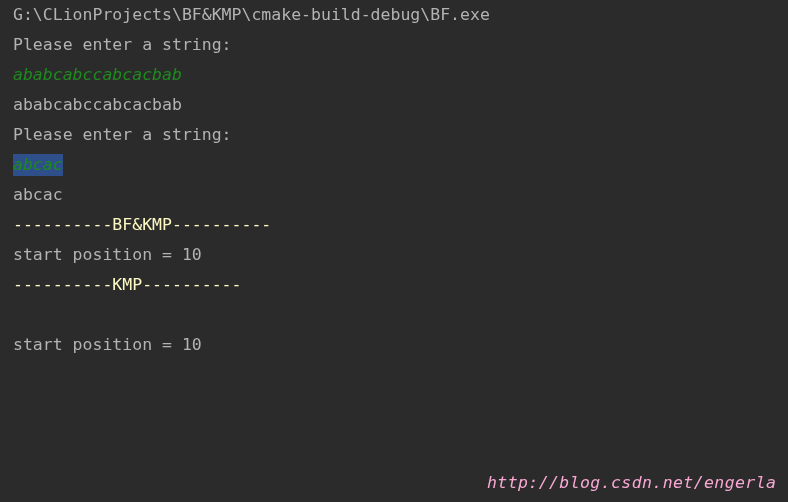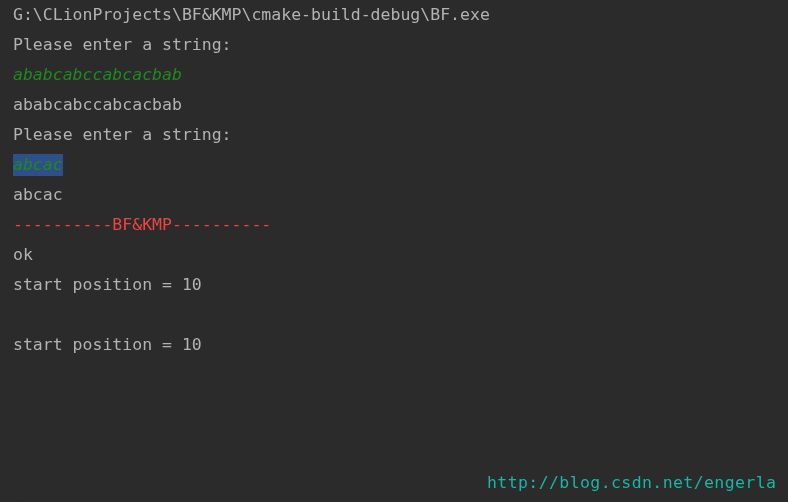--- a/index.html
+++ b/index.html
@@ -40,50 +40,51 @@
   .line.echo {
     color: #1e8a1e;
     font-style: italic;
   }
   .line.echo .sel {
     background: #2f4f8a;
     color: #1e8a1e;
     padding: 1px 0 2px 0;
   }
   .line.sep {
-    color: #ef4444;
+    color: #fef9c3;
   }
   .watermark {
     position: absolute;
     left: 487px;
     top: 468px;
     font-family: "DejaVu Sans Mono", "Liberation Mono", monospace;
     font-size: 16.5px;
     line-height: 30px;
-    color: #14b8a6;
+    color: #f9a8d4;
     white-space: pre;
     letter-spacing: 0.4px;
+    font-style: italic;
   }
 </style>
 </head>
 <body>
 
 <div id="console">
   <div class="lines">
 
     <div class="line">G:\CLionProjects\BF&amp;KMP\cmake-build-debug\BF.exe</div>
     <div class="line">Please enter a string:</div>
     <div class="line echo">ababcabccabcacbab</div>
     <div class="line">ababcabccabcacbab</div>
     <div class="line">Please enter a string:</div>
     <div class="line echo"><span class="sel">abcac</span></div>
     <div class="line">abcac</div>
     <div class="line sep">----------BF&amp;KMP----------</div>
-    <div class="line">ok</div>
     <div class="line">start position = 10</div>
+    <div class="line sep">----------KMP----------</div>
     <div class="line blank"></div>
     <div class="line">start position = 10</div>
     <div class="line blank"></div>
 
   </div>
 
   <div class="watermark">http://blog.csdn.net/engerla</div>
 </div>
 
 </body></html>

